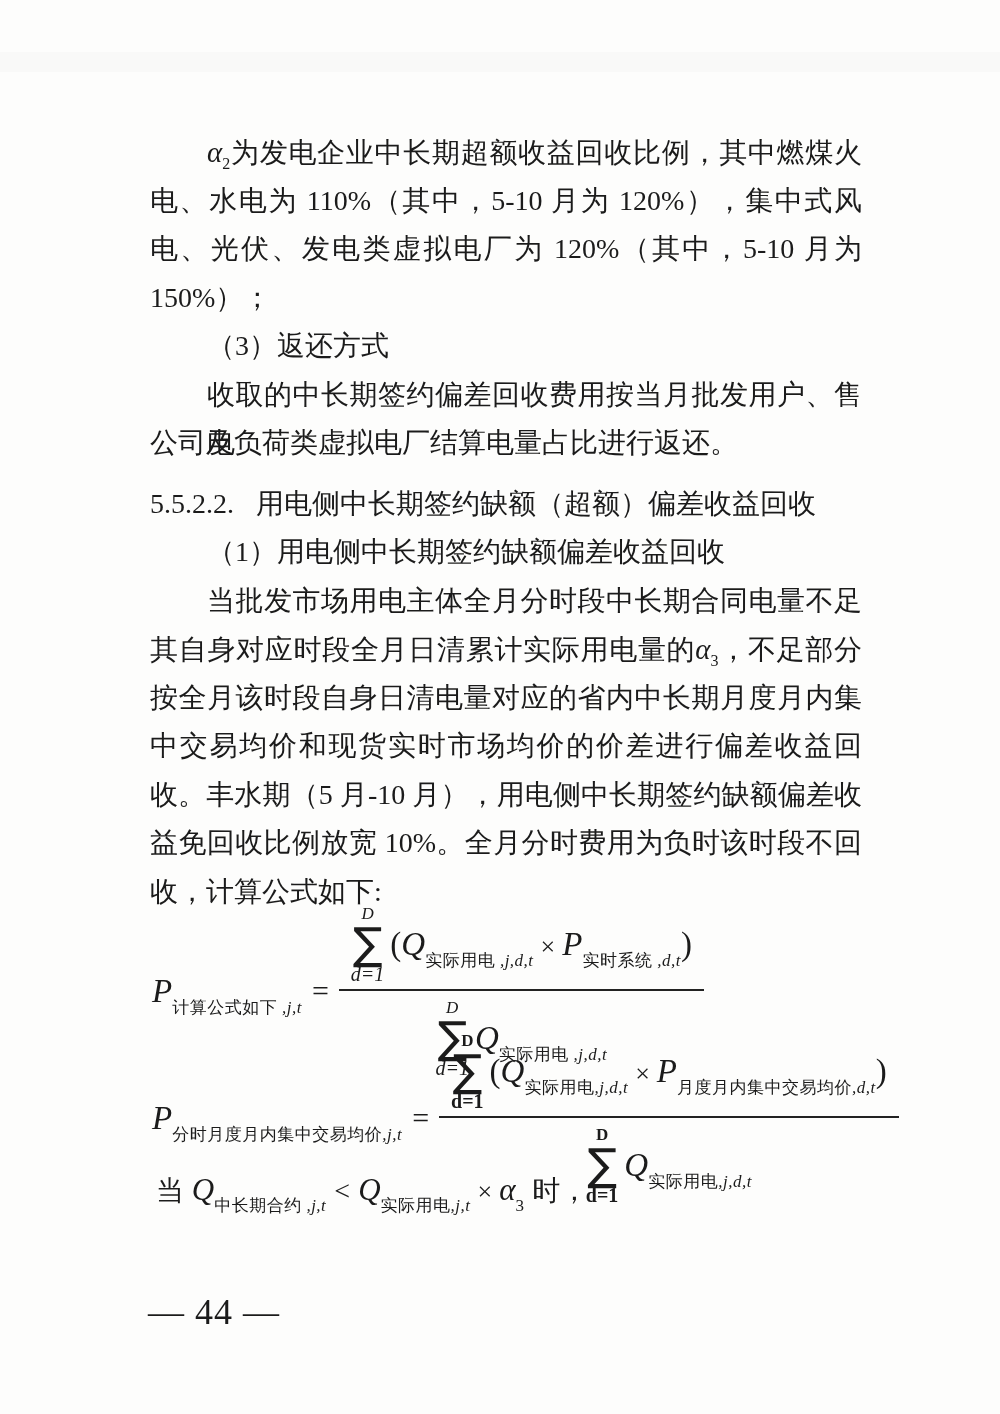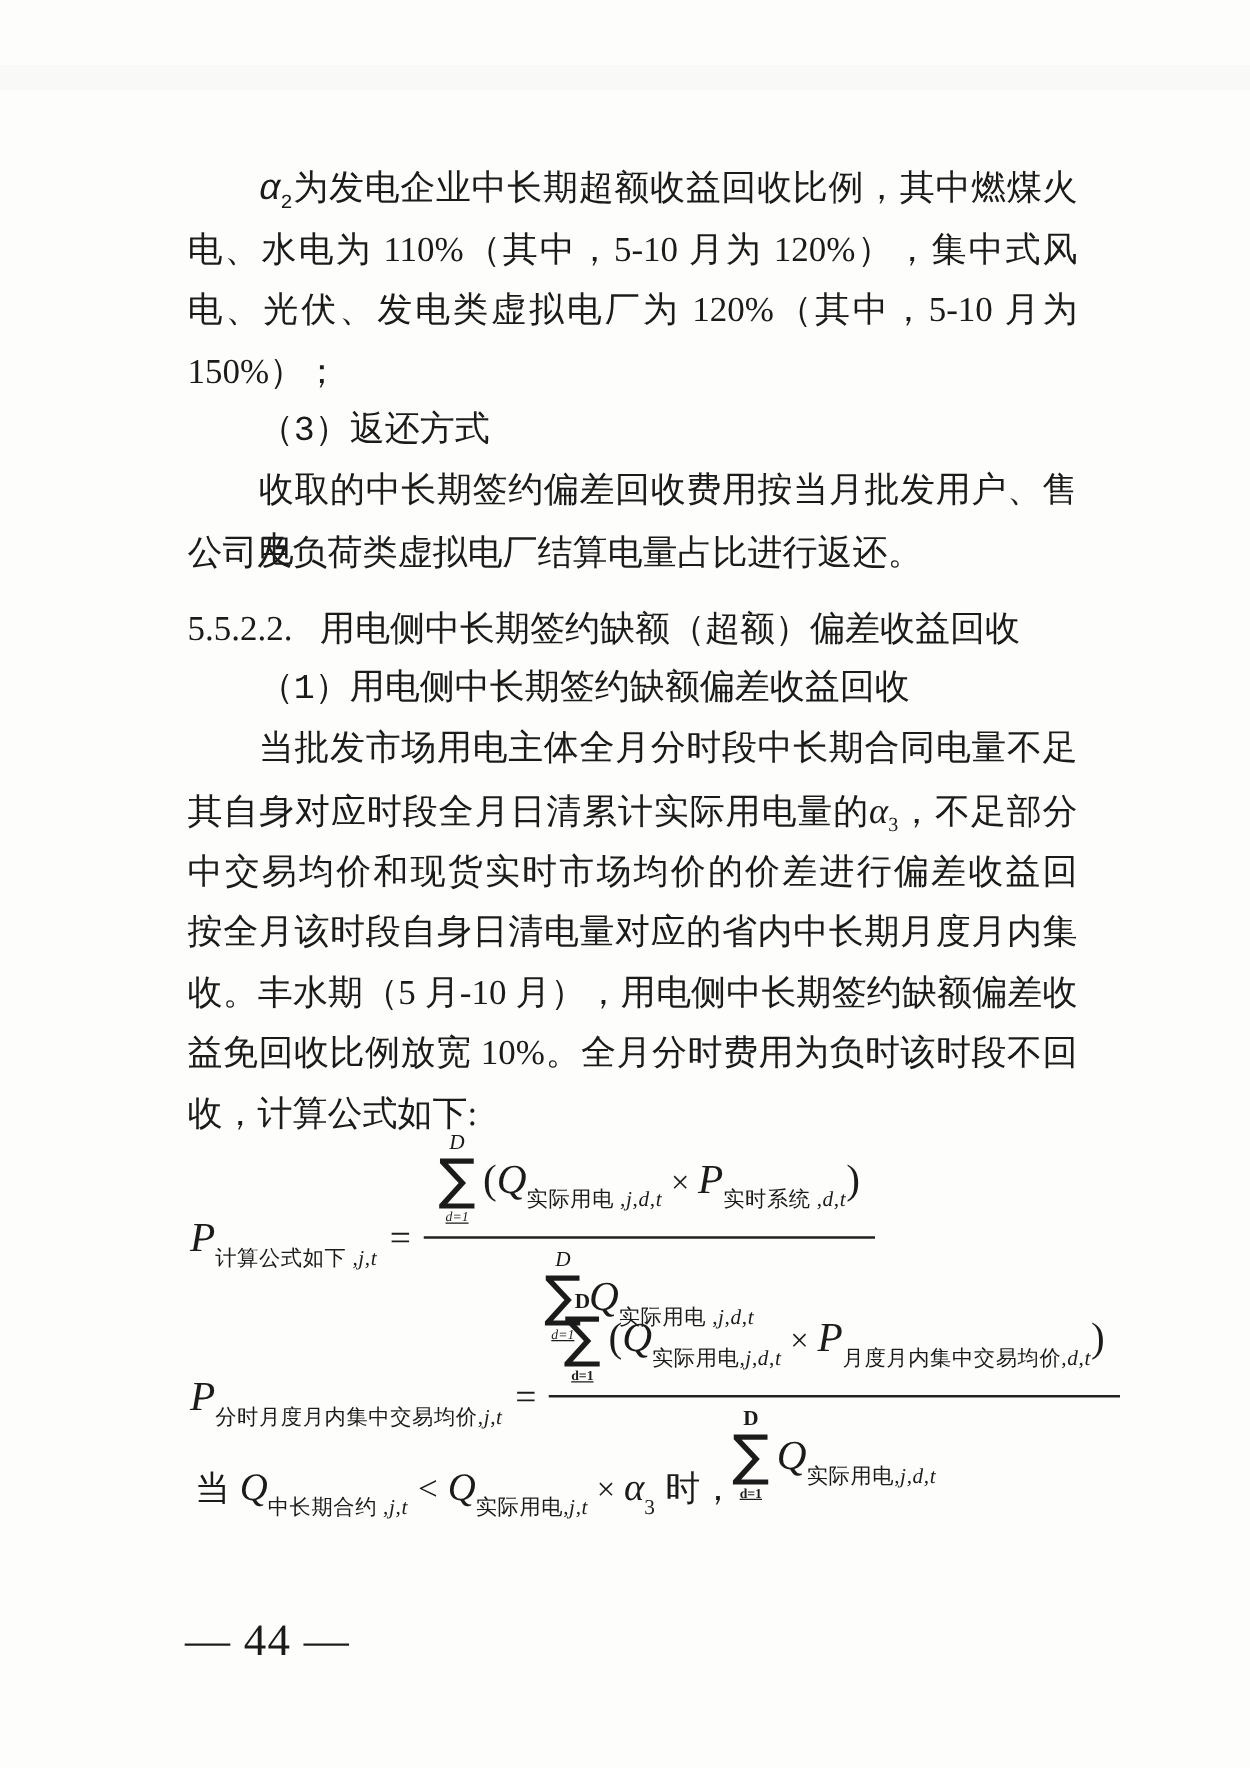--- a/index.html
+++ b/index.html
@@ -17,21 +17,21 @@
   }
   .text-col {
     position: absolute; left: 150px; top: 128px; width: 712px;
   }
   .line {
     height: 48.5px; line-height: 48.5px;
     font-size: 28px;
     letter-spacing: 0;
   }
   .just { text-align: justify; text-align-last: justify; text-justify: inter-character; }
-  .indent { padding-left: 57px; font-family: Liberation Mono, monospace; }
+  .indent { padding-left: 57px; }
   .heading { margin-top: 12px; }
   .heading .hnum { font-family: "Liberation Serif", serif; margin-right: 22px; text-align: center; }
   .inline-var { font-style: italic; font-size: 29px; }
   .inline-sub { font-size: 16px; display: inline-block; transform: translateY(7px); }
 
   
   .formula {
     position: absolute; left: 152px;
     display: flex; align-items: center;
   }
@@ -41,21 +41,21 @@
   .fsub .scjk { font-style: normal; }
   .fsub .sit  { font-style: italic; }
   .feq { font-size: 30px; margin: 0 10px; }
   .frac { display: inline-flex; flex-direction: column; align-items: center; }
   .num, .den { display: flex; align-items: center; justify-content: center; padding: 2px 12px 6px; }
   .den { padding: 8px 12px 2px; }
   .bar { align-self: stretch; height: 2px; background: #222; }
   .sum { display: inline-flex; flex-direction: column; align-items: center; margin-right: 6px; }
   .sum .stop { font-size: 17px; line-height: 18px; font-style: italic; }
   .sum .sigma { font-size: 44px; line-height: 42px; font-family: "DejaVu Sans", sans-serif; font-weight: 400; }
-  .sum .sbot { font-size: 11px; line-height: 18px; font-style: italic; text-decoration: underline; }
+  .sum .sbot { font-size: 20px; line-height: 18px; font-style: italic; }
   .sum.upright .stop, .sum.upright .sbot { font-style: normal; font-weight: 600; }
   .times { font-size: 26px; margin: 0 7px; font-style: normal; }
   .paren { font-style: normal; }
   .cjk-inline { font-size: 28px; font-style: normal; }
   .cond { position: absolute; left: 156px; top: 1172px; }
   .cond .expr { font-size: 31px; }
   .cond .rel { font-size: 28px; margin: 0 8px; }
   .footer {
     position: absolute; left: 148px; top: 1291px;
     font-size: 36px; letter-spacing: 1px;
@@ -77,22 +77,22 @@
 
   <div class="line just indent">收取的中长期签约偏差回收费用按当月批发用户、售电</div>
   <div class="line">公司及负荷类虚拟电厂结算电量占比进行返还。</div>
 
   <div class="line heading"><span class="hnum">5.5.2.2.</span><span>用电侧中长期签约缺额（超额）偏差收益回收</span></div>
 
   <div class="line indent">（1）用电侧中长期签约缺额偏差收益回收</div>
 
   <div class="line just indent">当批发市场用电主体全月分时段中长期合同电量不足</div>
   <div class="line just"><span>其自身对应时段全月日清累计实际用电量的</span><span class="inline-var">α</span><span class="inline-sub">3</span><span>，不足部分</span></div>
+  <div class="line just">按全月该时段自身日清电量对应的省内中长期月度月内集</div>
   <div class="line just">中交易均价和现货实时市场均价的价差进行偏差收益回</div>
-  <div class="line just">按全月该时段自身日清电量对应的省内中长期月度月内集</div>
   <div class="line just">收。丰水期（5 月-10 月），用电侧中长期签约缺额偏差收</div>
   <div class="line just">益免回收比例放宽 10%。全月分时费用为负时该时段不回</div>
   <div class="line">收，计算公式如下:</div>
 
 </div>
 
 <div class="formula" style="top:903px;">
   <span class="expr"><span class="var">P</span><span class="fsub"><span class="scjk">计算公式如下</span><span class="sit"> ,j,t</span></span></span>
   <span class="feq">=</span>
   <span class="frac">

